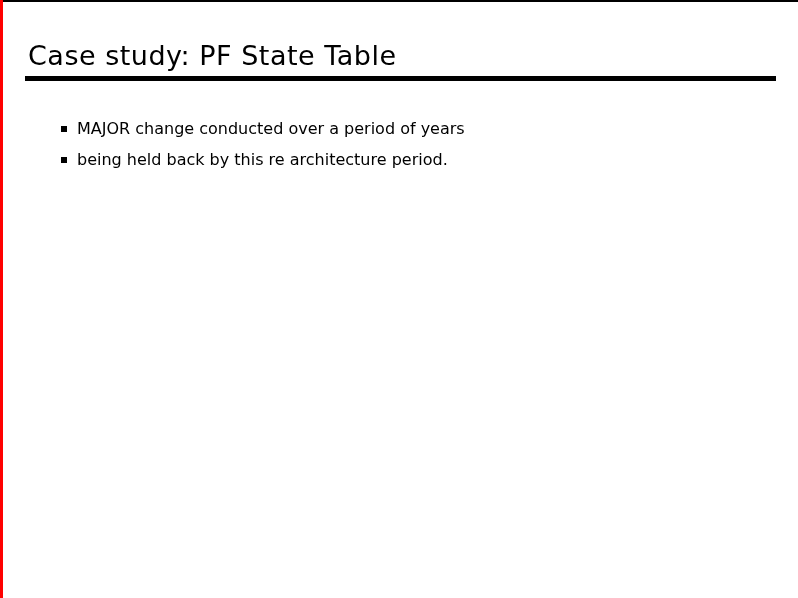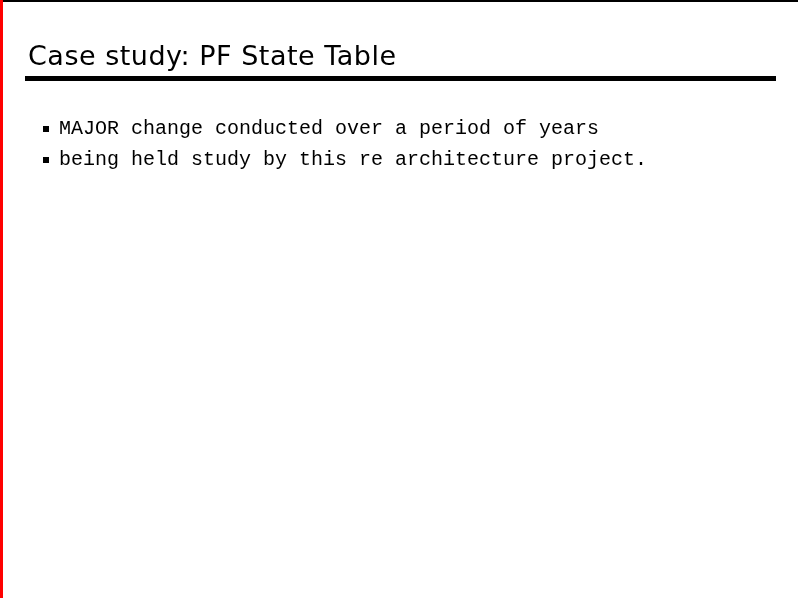--- a/index.html
+++ b/index.html
@@ -46,29 +46,28 @@
   .title-rule {
     position: absolute;
     left: 25px;
     top: 76px;
     width: 751px;
     height: 5px;
     background: #000000;
   }
   .bullet-list {
     position: absolute;
-    left: 43px;
+    left: 61px;
     top: 113px;
     width: 700px;
     list-style: none;
     margin: 0;
     padding: 0;
-    font-size: 20px;
+    font-size: 16px;
     line-height: 31px;
-    font-family: Liberation Mono, monospace;
   }
   .bullet-item {
     position: relative;
     padding-left: 16px;
   }
   .bullet-marker {
     position: absolute;
     left: 0;
     top: 13px;
     width: 6px;
@@ -94,18 +93,18 @@
   <ul class="bullet-list">
 
     <li class="bullet-item">
       <span class="bullet-marker"></span>
       <div class="bullet-line">MAJOR change conducted over a period of years</div>
     </li>
 
 
     <li class="bullet-item">
       <span class="bullet-marker"></span>
-      <div class="bullet-line">being held study by this re architecture project.</div>
+      <div class="bullet-line">being held back by this re architecture period.</div>
     </li>
 
   </ul>
 
 </div>
 
 </body></html>

